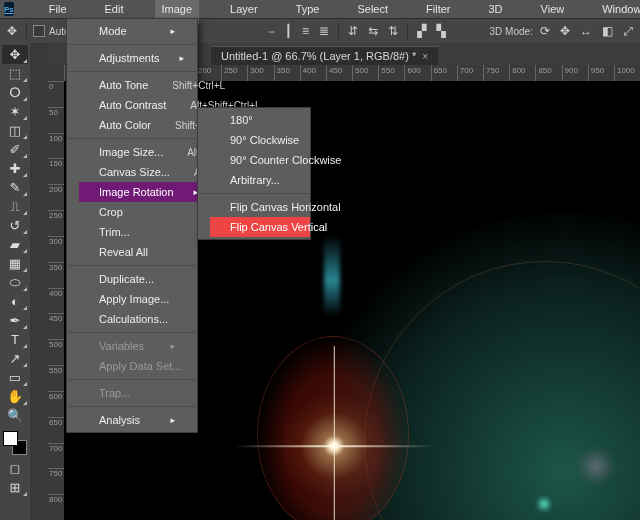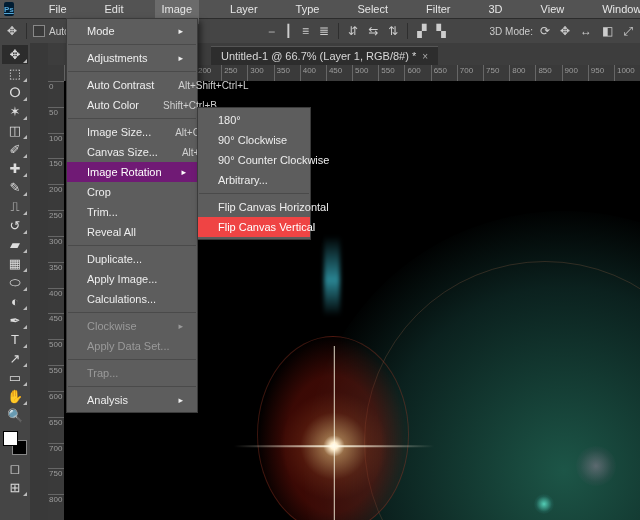--- a/index.html
+++ b/index.html
@@ -176,21 +176,21 @@
     position:absolute;
     background:#5d5d5d;
     border:1px solid #3b3b3b;
     box-shadow: 3px 3px 6px rgba(0,0,0,0.5);
     font-size:11px; color:#eee;
     padding:2px 0;
     z-index:50;
   }
   .menu .row{
     display:flex; align-items:center; justify-content:space-between;
-    padding:2px 14px 2px 20px; height:16px; white-space:nowrap; cursor:default;
+    padding:2px 22px 2px 20px; height:16px; white-space:nowrap; cursor:default;margin-left:12px;
   }
   .menu .row.disabled{ color:#9a9a9a;}
   .menu .row.hl{ background:#ef4444; color:#fff;}
   .menu .row.open{ background:#701a75; color:#fff;}
   .menu .row .arrow{ margin-left:20px; font-size:9px;}
   .menu .row .sc{ margin-left:24px; color:#d0d0d0; font-size:10px;}
   .menu hr{ border:none; border-top:1px solid #4a4a4a; margin:3px 1px;}
   #imgMenu{ left:66px; top:18px; width:130px;}
   #rotMenu{ left:197px; top:107px; width:112px;}
 </style>
@@ -344,20 +344,24 @@
       <span>Mode</span>
       <span class="arrow">▸</span>
     </div>
   <hr>
   <div class="row">
       <span>Adjustments</span>
       <span class="arrow">▸</span>
     </div>
   <hr>
   <div class="row">
+      <span>Auto Tone</span>
+      <span class="sc">Shift+Ctrl+L</span>
+    </div>
+  <div class="row">
       <span>Auto Contrast</span>
       <span class="sc">Alt+Shift+Ctrl+L</span>
     </div>
   <div class="row">
       <span>Auto Color</span>
       <span class="sc">Shift+Ctrl+B</span>
     </div>
   <hr>
   <div class="row">
       <span>Image Size...</span>
@@ -385,21 +389,21 @@
       <span>Duplicate...</span>
     </div>
   <div class="row">
       <span>Apply Image...</span>
     </div>
   <div class="row">
       <span>Calculations...</span>
     </div>
   <hr>
   <div class="row disabled">
-      <span>Clockwise</span>
+      <span>Variables</span>
       <span class="arrow">▸</span>
     </div>
   <div class="row disabled">
       <span>Apply Data Set...</span>
     </div>
   <hr>
   <div class="row disabled">
       <span>Trap...</span>
     </div>
   <hr>

